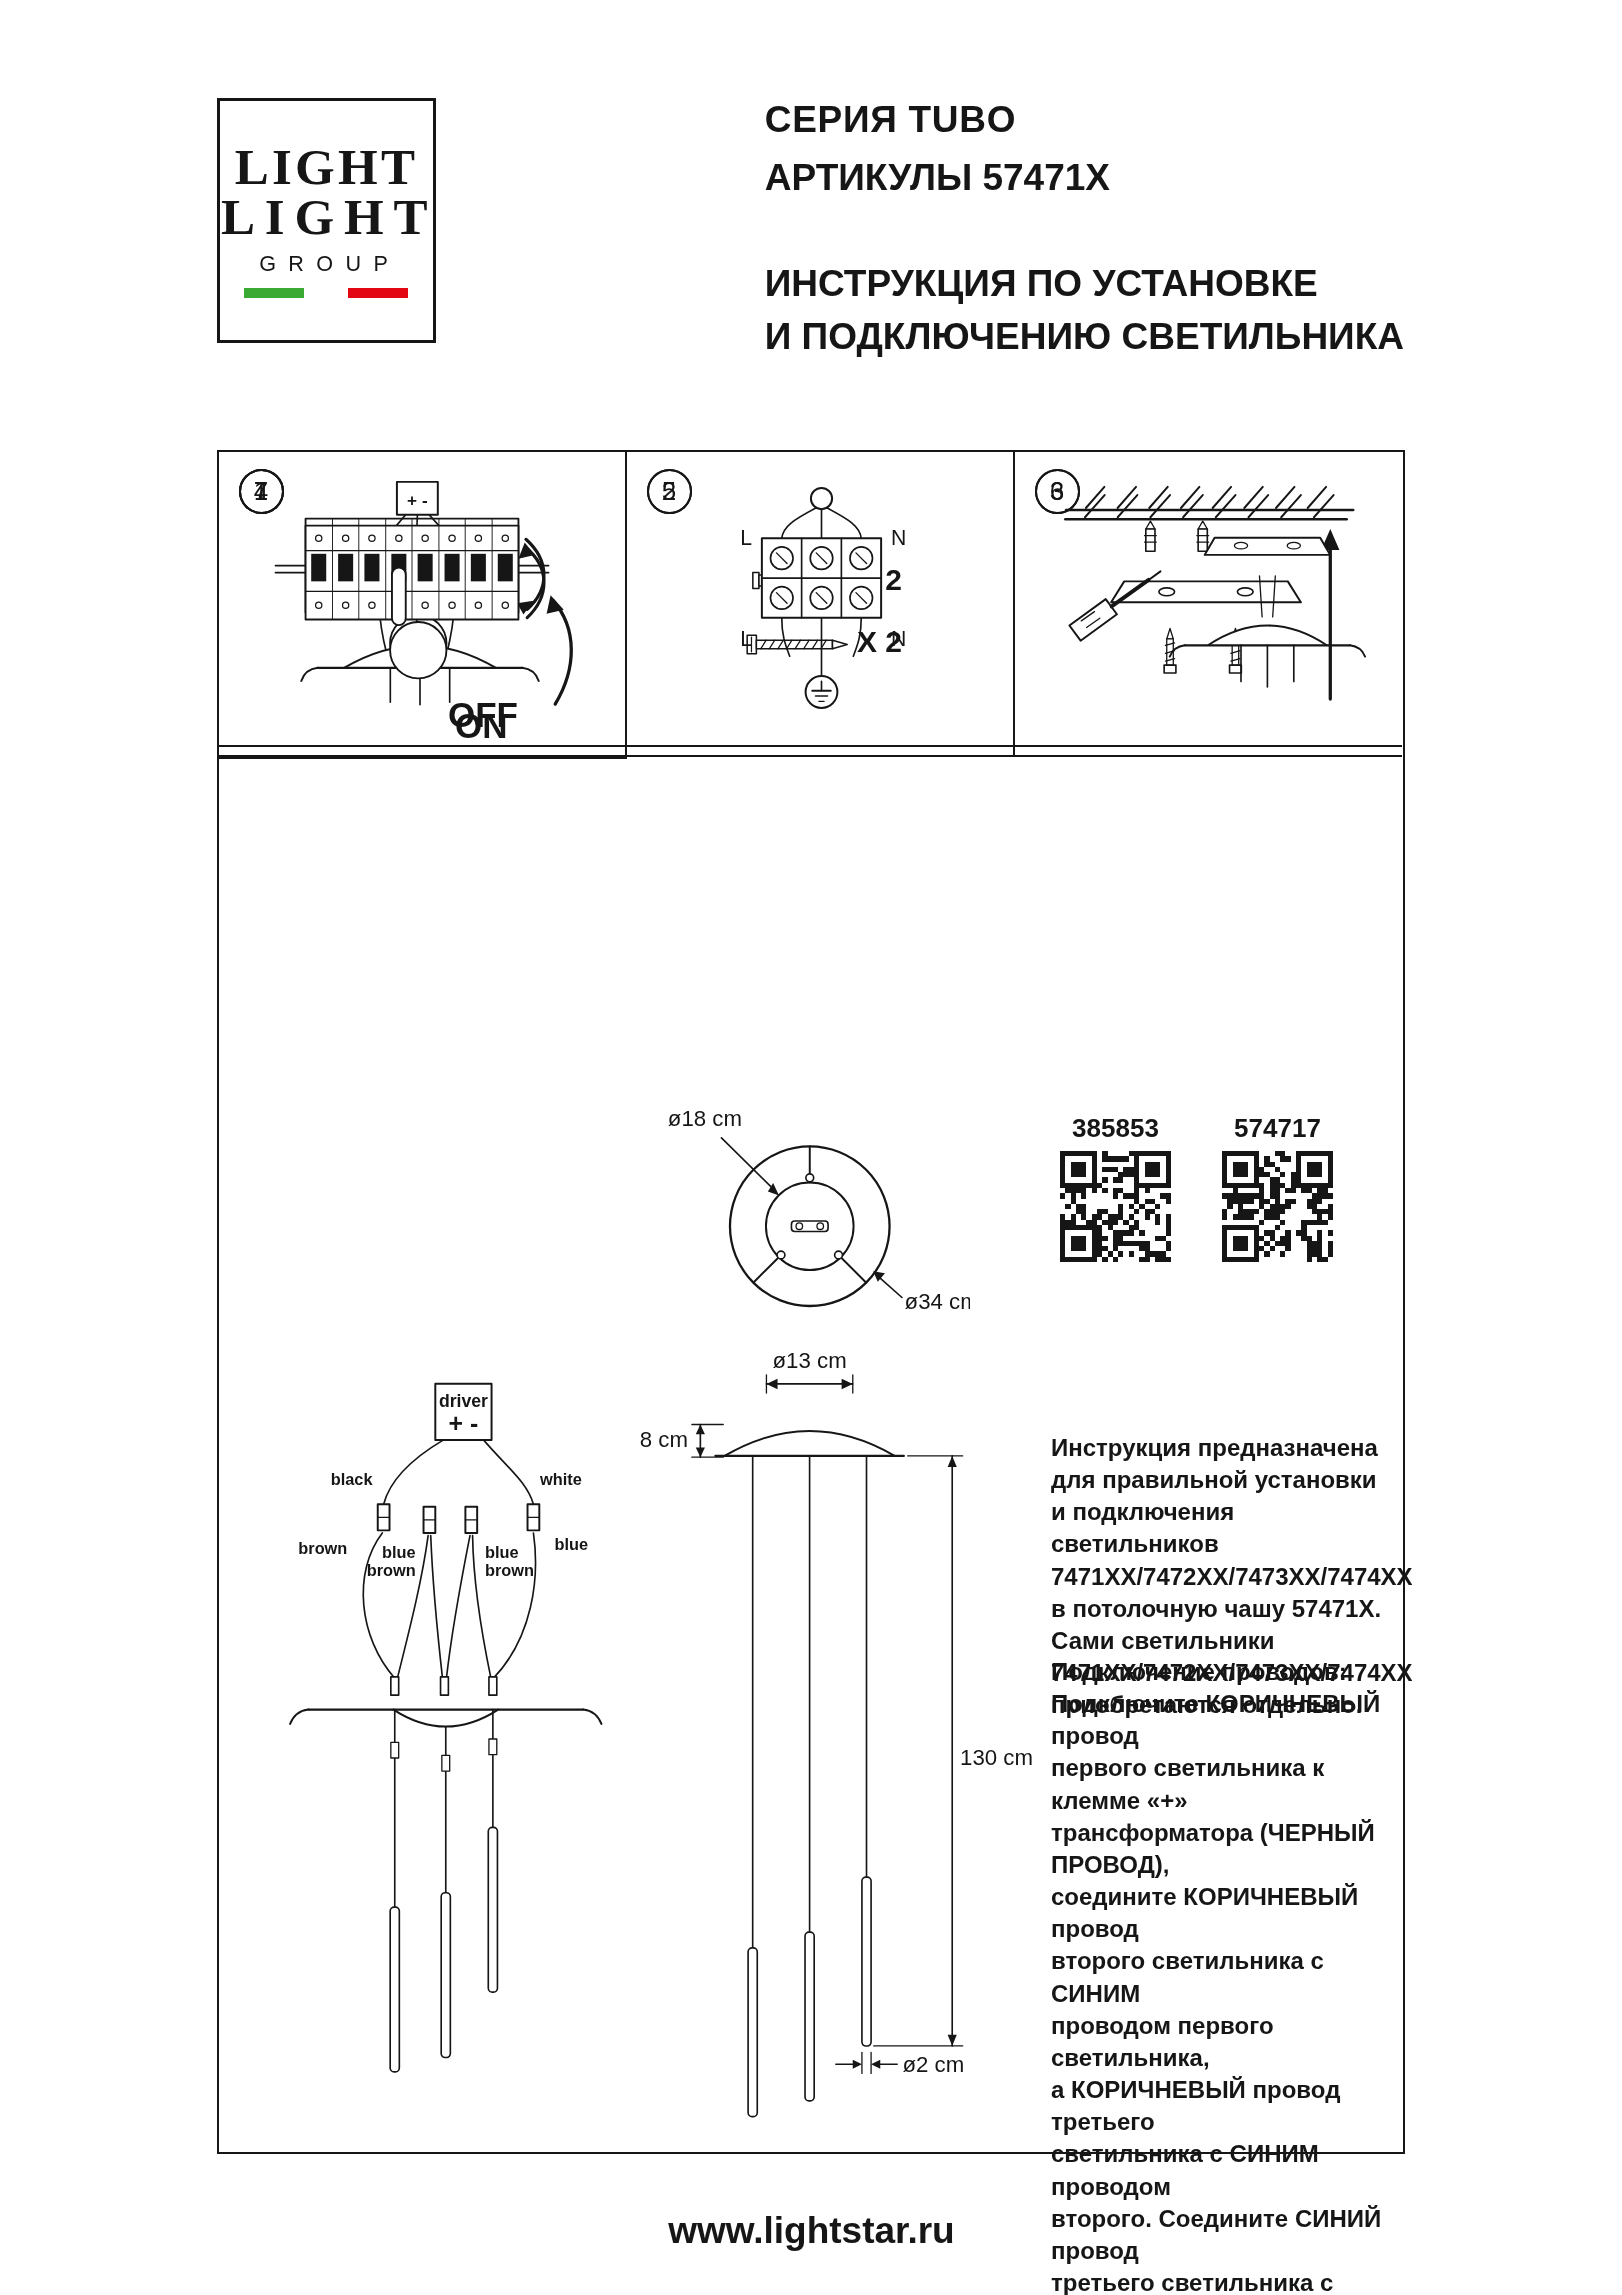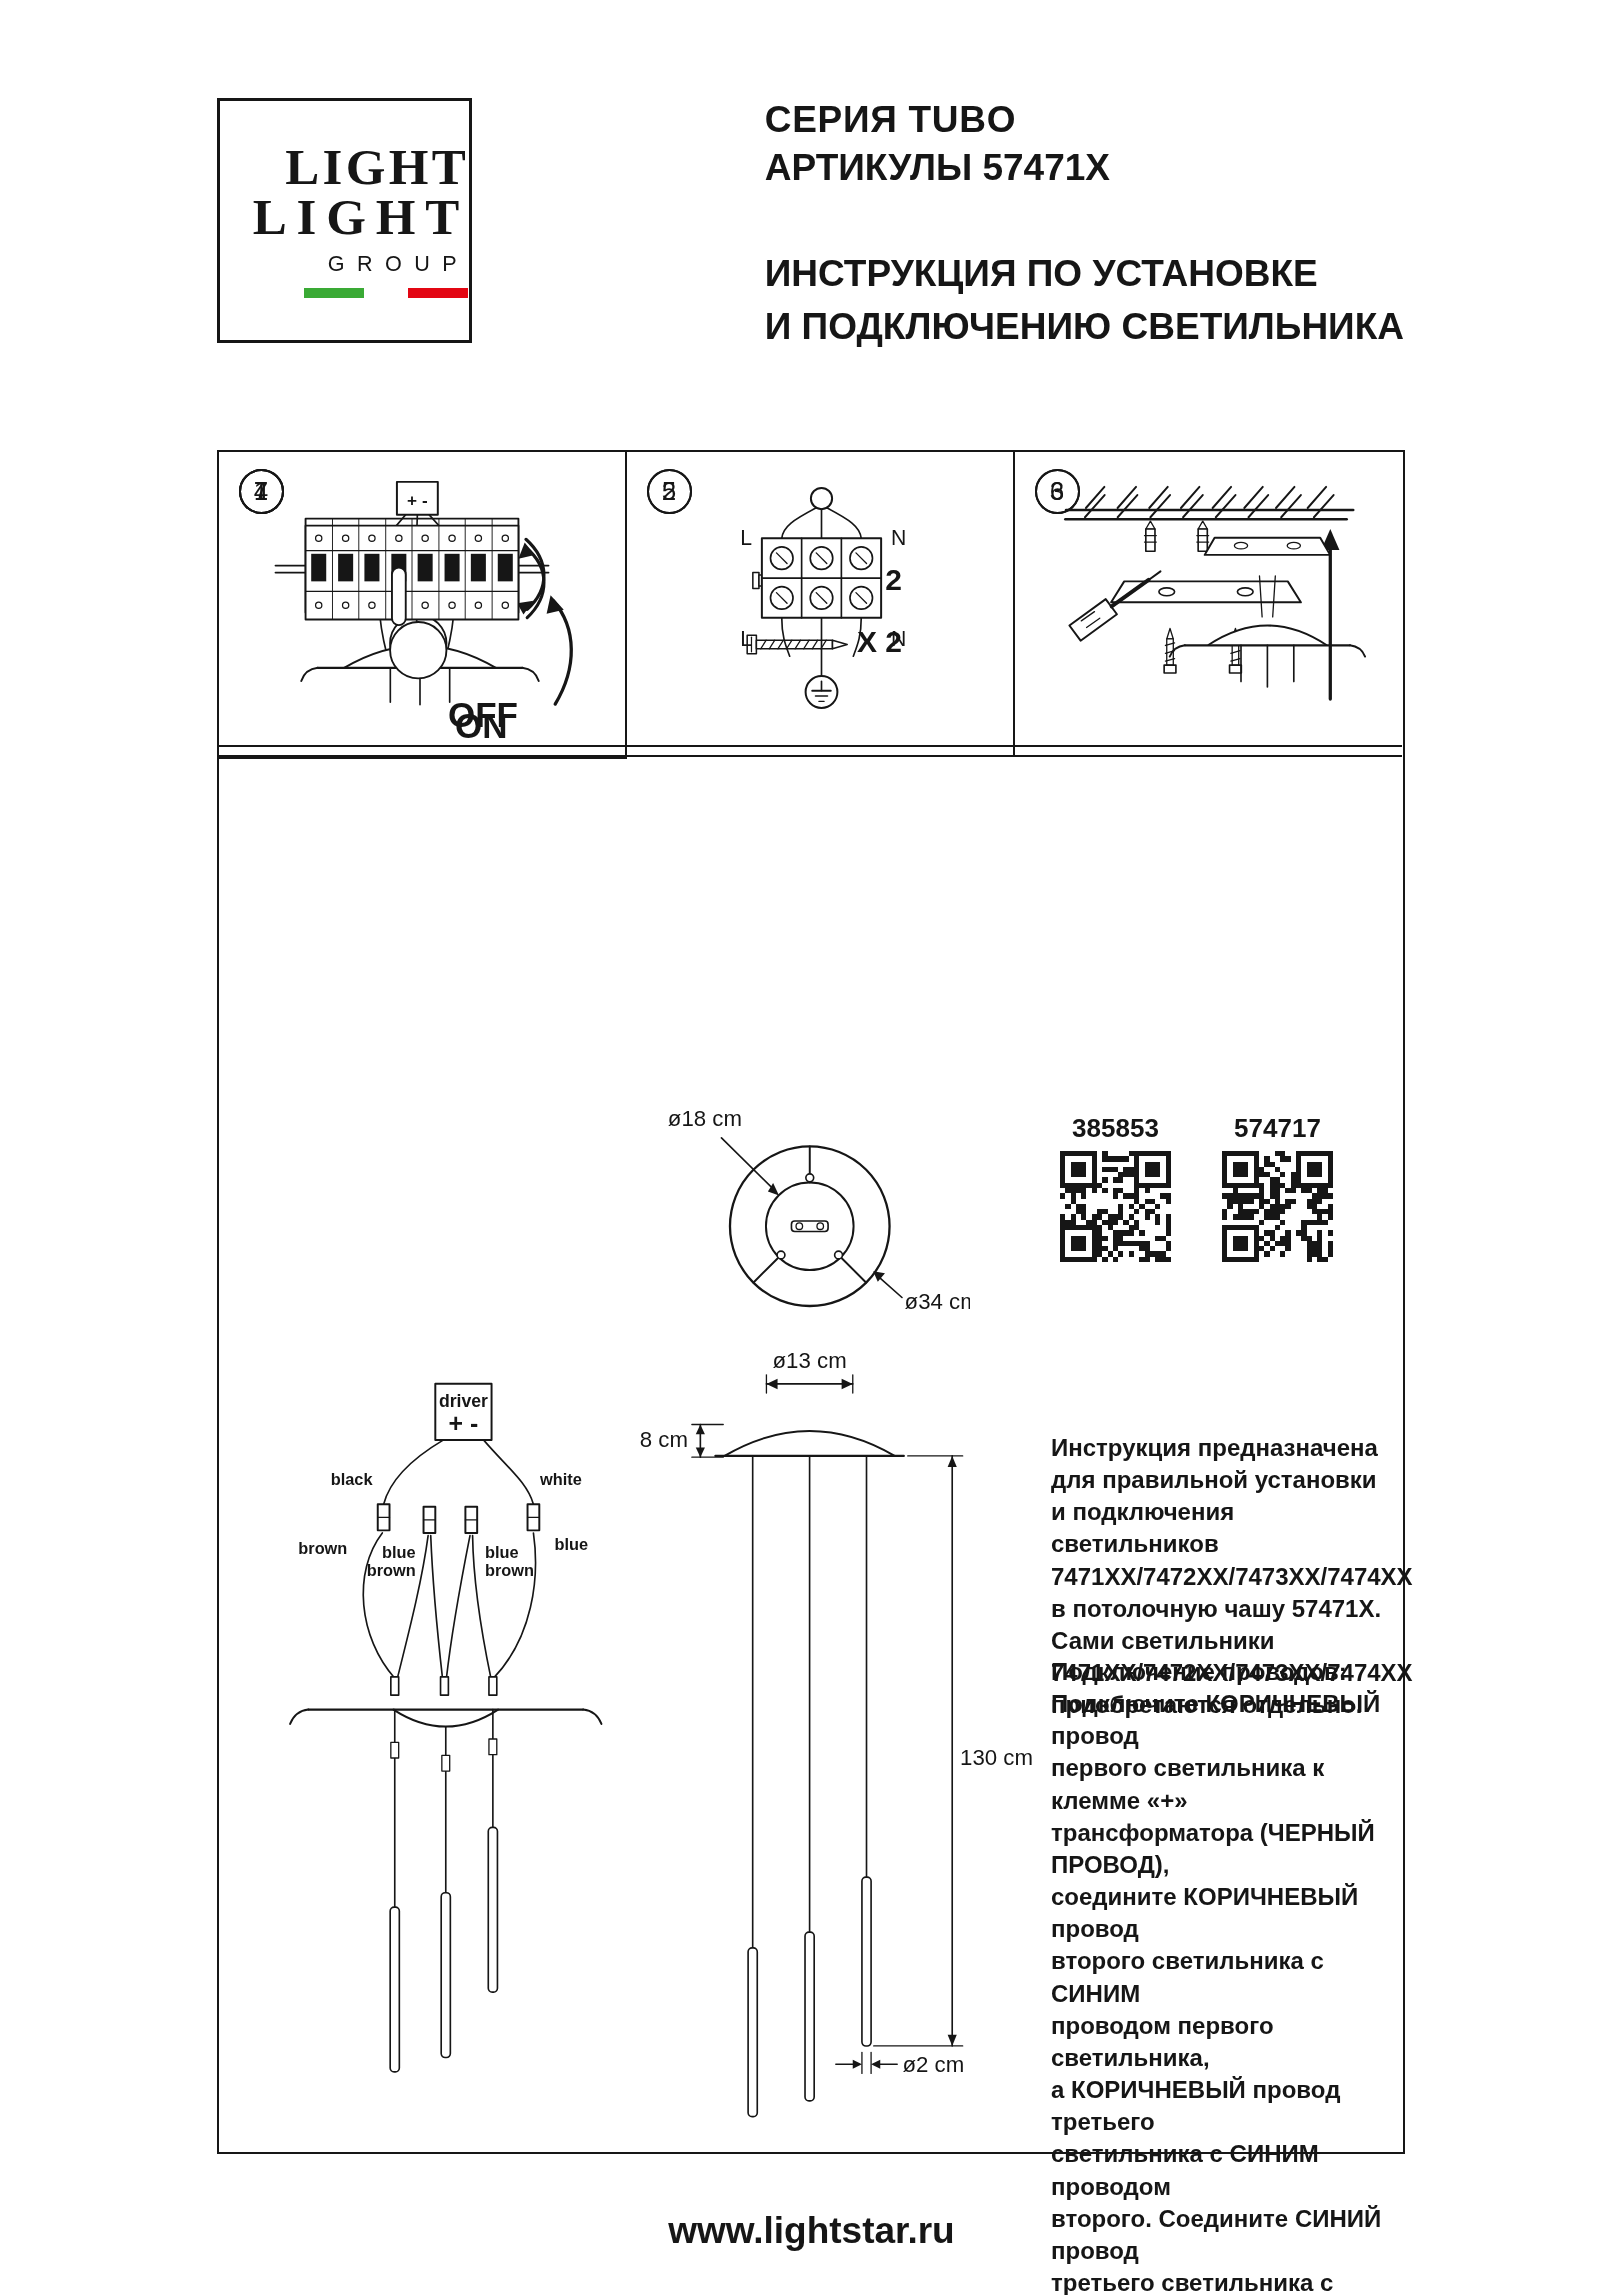--- a/index.html
+++ b/index.html
@@ -1,30 +1,30 @@
 <!DOCTYPE html>
 <html style="font-size:10.5px"><head>
 <meta charset="utf-8">
 <style>
   html,body{margin:0;padding:0;background:#fff}
   .page{position:relative;width:1623px;height:2295px;background:#fff;color:#161616;
         font-family:"Liberation Sans",sans-serif;overflow:hidden}
   
-  .logo-box{position:absolute;left:217px;top:98px;width:255px;height:245px;border:3.3px solid #161616;
-            box-sizing:border-box;display:flex;flex-direction:column;align-items:flex-end;justify-content:center}
+  .logo-box{position:absolute;left:217px;top:98px;width:219px;height:245px;border:3.3px solid #161616;
+            box-sizing:border-box;display:flex;flex-direction:column;align-items:center;justify-content:center}
   .logo-word{font-family:"Liberation Serif",serif;font-weight:700;font-size:51px;line-height:.98;letter-spacing:3.3px}
   .logo-word.star{letter-spacing:9.8px;text-indent:5.2px}
   .logo-group{margin-top:7.9px;font-size:21.6px;letter-spacing:12.4px;text-indent:6.5px}
   .logo-flag{margin-top:11.8px;display:flex;height:9.8px;width:165px}
   .flag-g{width:60px;background:#3aaa35}
   .flag-w{width:44px;background:#ffffff}
   .flag-r{width:60px;background:#e30613}
   .header-right{position:absolute;right:219px;top:99px;text-align:left;font-weight:700}
   .hr-series{font-size:37px;letter-spacing:0.7px}
-  .hr-articles{font-size:37px;margin-top:6px}
+  .hr-articles{font-size:37px;margin-top:16px}
   .hr-title{margin-top:59px;font-size:37px;line-height:1.42}
   
   .grid{position:absolute;left:217px;top:450px;width:1188px;height:1704px;border:2.6px solid #161616;box-sizing:border-box}
   .panel{position:absolute;box-sizing:border-box;border:0 solid #161616}
   .num{position:absolute;left:19.6px;top:17px;width:41px;height:41px;border:2px solid #161616;border-radius:50%;
        display:flex;align-items:center;justify-content:center;font-size:26px}
   .switch-label{position:absolute;font-weight:700;font-size:35px}
   .qty{position:absolute;font-weight:700;font-size:30px;line-height:1}
   .qr-label{position:absolute;width:111px;text-align:center;font-weight:700;font-size:26px}
   .qr-code{position:absolute;width:111px;height:111px}

